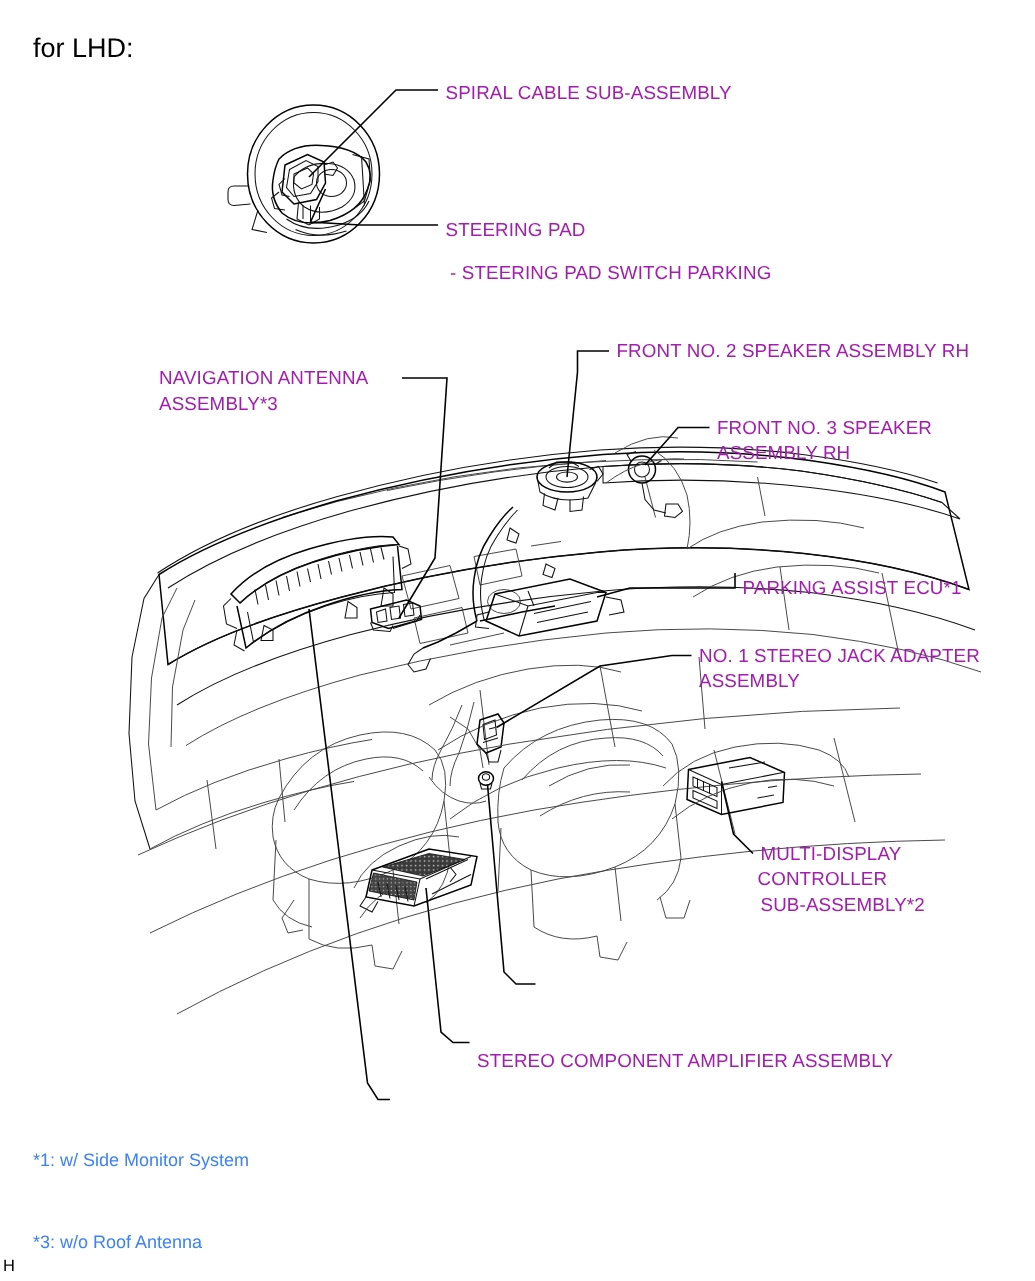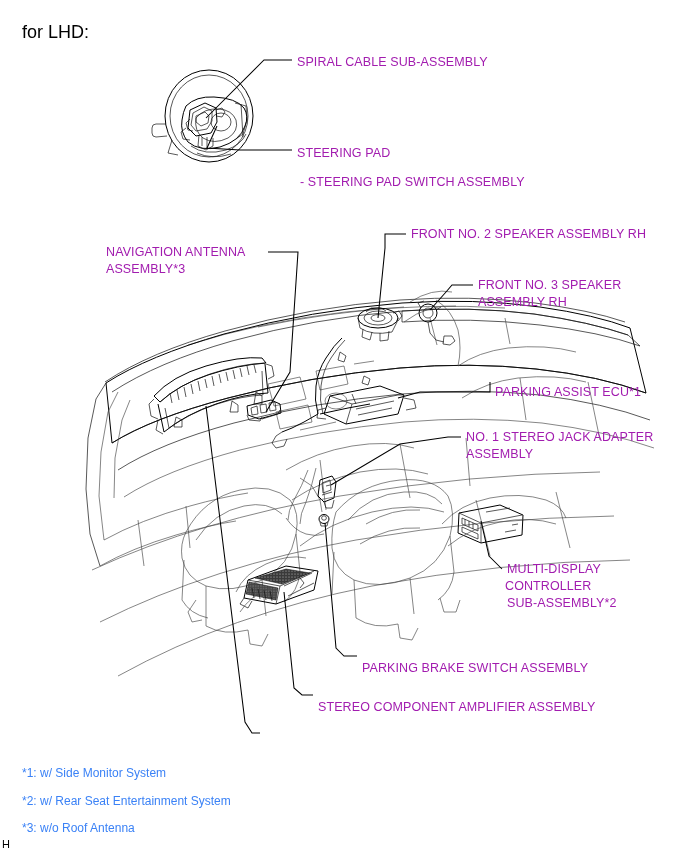--- a/index.html
+++ b/index.html
@@ -351,43 +351,41 @@
     <path class="ln-lead" d="M206 406 L245 722 L252 733 L260 733"></path>
 
   </svg>
 
   <div class="lbl-head" style="left:22px; top:22px;">for LHD:</div>
 
   <div class="lbl" style="left:297px; top:55px;">SPIRAL CABLE SUB-ASSEMBLY</div>
 
   <div class="lbl" style="left:297px; top:146px;">STEERING PAD</div>
 
-  <div class="lbl" style="left:300px; top:175px;">- STEERING PAD SWITCH ASSEMBLY</div>
+  <div class="lbl" style="left:300px; top:175px;">- STEERING PAD SWITCH PARKING</div>
 
   <div class="lbl" style="left:106px; top:245px;">NAVIGATION ANTENNA</div>
   <div class="lbl" style="left:106px; top:262px;">ASSEMBLY*3</div>
 
   <div class="lbl" style="left:411px; top:227px;">FRONT NO. 2 SPEAKER ASSEMBLY RH</div>
 
   <div class="lbl" style="left:478px; top:278px;">FRONT NO. 3 SPEAKER</div>
   <div class="lbl" style="left:478px; top:295px;">ASSEMBLY RH</div>
 
   <div class="lbl" style="left:495px; top:385px;">PARKING ASSIST ECU*1</div>
 
   <div class="lbl" style="left:466px; top:430px;">NO. 1 STEREO JACK ADAPTER</div>
   <div class="lbl" style="left:466px; top:447px;">ASSEMBLY</div>
 
   <div class="lbl" style="left:507px; top:562px;">MULTI-DISPLAY</div>
   <div class="lbl" style="left:489px; top:579px;margin-left:16px;">CONTROLLER</div>
   <div class="lbl" style="left:507px; top:596px;">SUB-ASSEMBLY*2</div>
 
-  <div class="lbl" style="left:362px; top:661px;">PARKING BRAKE SWITCH ASSEMBLY</div>
 
   <div class="lbl" style="left:318px; top:700px;">STEREO COMPONENT AMPLIFIER ASSEMBLY</div>
 
 
   <div class="note" style="left:22px; top:766px;">*1: w/ Side Monitor System</div>
-  <div class="note" style="left:22px; top:794px;">*2: w/ Rear Seat Entertainment System</div>
   <div class="note" style="left:22px; top:821px;">*3: w/o Roof Antenna</div>
 
   <div class="corner-mark" style="left:2px; top:838px;">H</div>
 
 </div>
 
 </body></html>

